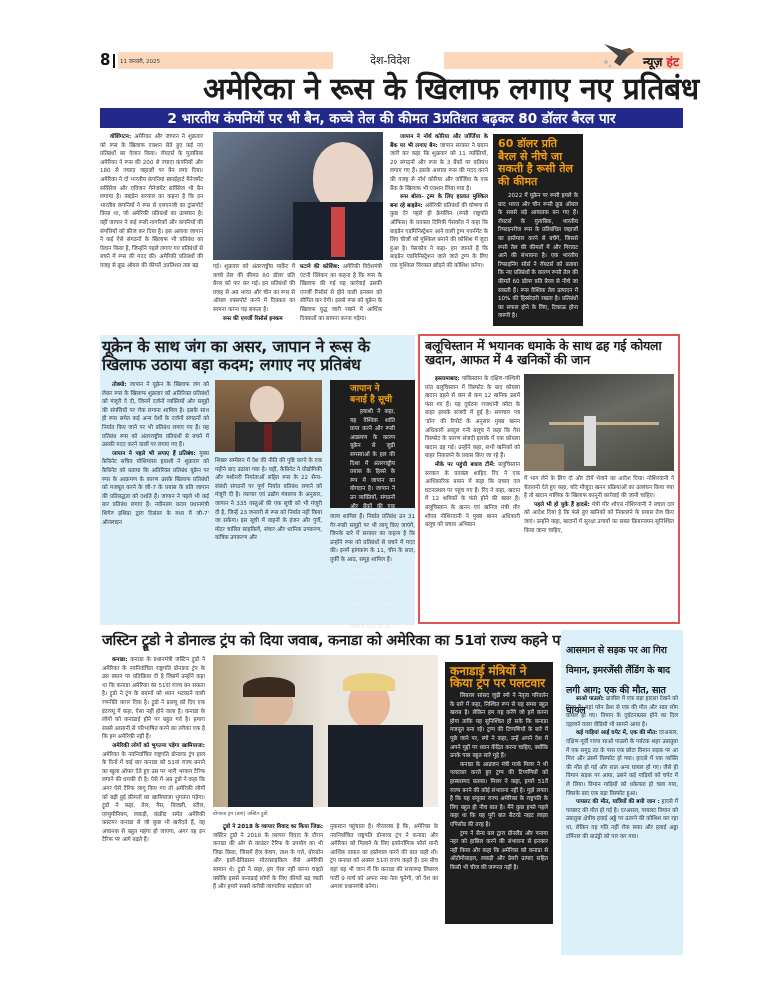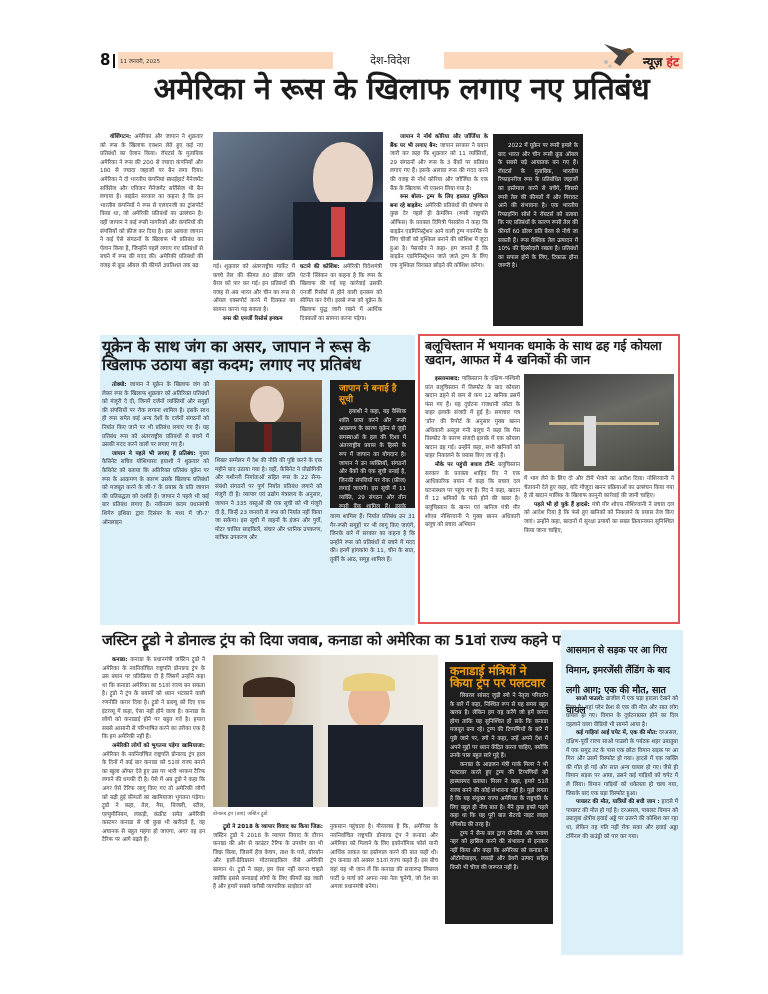--- a/index.html
+++ b/index.html
@@ -11,21 +11,21 @@
   .ind{text-indent:10px;}
   .hdr-strip-l{position:absolute;left:18px;top:52px;width:215px;height:17px;background:#fbd8bc;}
   .hdr-strip-r{position:absolute;left:344px;top:52px;width:239px;height:17px;background:#fbd8bc;}
   .pg-num{position:absolute;left:0;top:52px;font-size:15px;font-weight:bold;line-height:17px;color:#111;}
   .pg-bar{position:absolute;left:13px;top:54px;width:2px;height:14px;background:#111;}
   .pg-date{position:absolute;left:20px;top:57px;font-size:5.5px;color:#333;}
   .section{position:absolute;left:240px;top:52px;width:100px;text-align:center;font-size:11px;font-weight:normal;line-height:17px;color:#111;}
   .logo{position:absolute;left:500px;top:40px;width:83px;height:30px;text-decoration:underline;}
   .logo-text{position:absolute;right:4px;top:13px;font-size:12px;font-weight:bold;color:#111;}
   .logo-text span{color:#d4202a;}
-  .main-head{position:absolute;left:10px;top:72px;width:583px;text-align:center;font-size:30px;font-weight:bold;line-height:34px;color:#1c1c1c;letter-spacing:-0.3px;}
+  .main-head{position:absolute;left:16px;top:72px;width:583px;text-align:right;font-size:30px;font-weight:bold;line-height:34px;color:#1c1c1c;letter-spacing:-0.3px;}
   .sub-band{position:absolute;left:0;top:108px;width:583px;height:20px;background:#22298a;color:#fff;text-align:center;font-size:13.5px;font-weight:bold;line-height:20px;}
   .photo{background:#777;overflow:hidden;}
   .dark-box{background:#1e1e1e;color:#eee;}
   .dark-box .ttl{color:#f39c12;font-weight:bold;}
   .dark-box .body{font-size:5.6px;line-height:8.6px;color:#e6e6e6;text-align:justify;}
   .blue-bg{background:#dcf0fa;}
   .head2{font-weight:bold;color:#1c1c1c;line-height:1.1;letter-spacing:-0.2px;}
   .caption{font-size:5px;color:#444;}
 </style>
 </head>
@@ -43,20 +43,21 @@
     <svg width="40" height="30" viewBox="0 0 40 30" style="position:absolute;left:0;top:0;">
       <path d="M4 4 L22 10 L30 8 L34 12 L28 16 L20 26 L14 22 L18 16 Z" fill="#444"></path>
       <path d="M22 10 L30 8 L34 12 L30 14 Z" fill="#7a5a3a"></path>
       <circle cx="6" cy="22" r="2" fill="#bbb"></circle>
         <circle cx="10" cy="26" r="1.5" fill="#bbb"></circle>
     </svg>
     <div class="logo-text"><span style="color:#111;">न्यूज़</span> <span>हंट</span></div>
   </div>
 
   <div class="main-head">अमेरिका ने रूस के खिलाफ लगाए नए प्रतिबंध</div>
+  <div class="sub-band">2 भारतीय कंपनियों पर भी बैन, कच्चे तेल की कीमत 3प्रतिशत बढ़कर 80 डॉलर बैरल पार</div>
 
   <div class="abs txt ind" style="left:0;top:132px;width:103px;">
     <b>वॉशिंगटन:</b> <span>अमेरिका और जापान ने शुक्रवार को रूस के खिलाफ एक्शन लेते हुए कई नए प्रतिबंधों का ऐलान किया। रॉयटर्स के मुताबिक अमेरिका ने रूस की 200 से ज्यादा कंपनियों और 180 से ज्यादा जहाजों पर बैन लगा दिया। अमेरिका ने दो भारतीय कंपनियां स्काईहार्ट मैनेजमेंट सर्विसेज और एविजन मैनेजमेंट सर्विसेज भी बैन लगाया है। बाइडेन सरकार का कहना है कि इन भारतीय कंपनियों ने रूस से एलएनजी का ट्रांसपोर्ट किया था, जो अमेरिकी प्रतिबंधों का उल्लंघन है। वहीं जापान ने कई रूसी नागरिकों और कंपनियों की संपत्तियों को फ्रीज कर दिया है। इस अलावा जापान ने कई ऐसे संगठनों के खिलाफ भी प्रतिबंध का ऐलान किया है, जिन्होंने पहले लगाए गए प्रतिबंधों से बचने में रूस की मदद की। अमेरिकी प्रतिबंधों की वजह से क्रूड ऑयल की कीमतें 3प्रतिशत तक बढ़</span>
   </div>
 
   <div class="abs photo" style="left:113px;top:132px;width:170px;height:128px;background:linear-gradient(135deg,#6b7a8f 0%,#4a5568 40%,#2d3748 70%,#718096 100%);">
     <div style="position:absolute;left:100px;top:10px;width:60px;height:70px;border-radius:50% 50% 45% 45%;background:#e8d5c8;"></div>
     <div style="position:absolute;left:80px;top:70px;width:90px;height:60px;background:#1a202c;"></div>
     <div style="position:absolute;left:118px;top:75px;width:14px;height:50px;background:#c44;"></div>
   </div>
@@ -68,36 +69,37 @@
   <div class="abs txt" style="left:200px;top:262px;width:82px;">
     <b>घटाने की कोशिश:</b> <span>अमेरिकी विदेशमंत्री एंटनी ब्लिंकन का कहना है कि रूस के खिलाफ की गई यह कार्रवाई उसकी एनर्जी रिसोर्स से होने वाली इनकम को सीमित कर देगी। इससे रूस को यूक्रेन के खिलाफ युद्ध जारी रखने में आर्थिक दिक्कतों का सामना करना पड़ेगा।</span>
   </div>
 
   <div class="abs txt" style="left:290px;top:132px;width:98px;">
     <div class="ind"><b>जापान ने नॉर्थ कोरिया और जॉर्जिया के बैंक पर भी लगाए बैन:</b> <span>जापान सरकार ने बयान जारी कर कहा कि शुक्रवार को 11 व्यक्तियों, 29 संगठनों और रूस के 3 बैंकों पर प्रतिबंध लगाए गए हैं। इसके अलावा रूस की मदद करने की वजह से नॉर्थ कोरिया और जॉर्जिया के एक बैंक के खिलाफ भी एक्शन लिया गया है।</span></div>
     <div class="ind"><b>रूस बोला- ट्रम्प के लिए हालात मुश्किल बना रहे बाइडेन:</b> <span>अमेरिकी प्रतिबंधों की घोषणा से कुछ देर पहले ही क्रेमलिन (रूसी राष्ट्रपति ऑफिस) के प्रवक्ता दिमित्री पेसकोव ने कहा कि बाइडेन एडमिनिस्ट्रेशन आने वाली ट्रम्प गवर्नमेंट के लिए चीजों को मुश्किल बनाने की कोशिश में जुटा हुआ है। पेसकोव ने कहा- हम जानते हैं कि बाइडेन एडमिनिस्ट्रेशन जाते जाते ट्रम्प के लिए एक मुश्किल विरासत छोड़ने की कोशिश करेगा।</span></div>
   </div>
 
   <div class="abs dark-box" style="left:393px;top:134px;width:90px;height:192px;padding:4px 5px;box-sizing:border-box;">
+    <div class="ttl" style="font-size:11px;line-height:12.5px;">60 डॉलर प्रति बैरल से नीचे जा सकती है रूसी तेल की कीमत</div>
     <div class="body ind" style="margin-top:3px;">2022 में यूक्रेन पर रूसी हमले के बाद भारत और चीन रूसी क्रूड ऑयल के सबसे बड़े आयातक बन गए हैं। रॉयटर्स के मुताबिक, भारतीय रिफाइनरीज रूस के प्रतिबंधित जहाजों का इस्तेमाल करने से बचेंगे, जिससे रूसी तेल की कीमतों में और गिरावट आने की संभावना है। एक भारतीय रिफाइनिंग सोर्स ने रॉयटर्स को बताया कि नए प्रतिबंधों के कारण रूसी तेल की कीमतें 60 डॉलर प्रति बैरल से नीचे जा सकती हैं। रूस वैश्विक तेल उत्पादन में 10% की हिस्सेदारी रखता है। प्रतिबंधों का सफल होने के लिए, टिकाऊ होना जरूरी है।</div>
   </div>
 
   <div class="abs blue-bg" style="left:0;top:335px;width:315px;height:290px;"></div>
   <div class="abs head2" style="left:2px;top:338px;width:315px;font-size:16px;">यूक्रेन के साथ जंग का असर, जापान ने रूस के खिलाफ उठाया बड़ा कदम; लगाए नए प्रतिबंध</div>
   <div class="abs txt ind" style="left:2px;top:380px;width:107px;">
     <b>तोक्यो:</b> <span>जापान ने यूक्रेन के खिलाफ जंग को लेकर रूस के खिलाफ शुक्रवार को अतिरिक्त प्रतिबंधों को मंजूरी दे दी, जिनमें दर्जनों व्यक्तियों और समूहों की संपत्तियों पर रोक लगाना शामिल है। इसके साथ ही रूस समेत कई अन्य देशों के दर्जनों संगठनों को निर्यात किए जाने पर भी प्रतिबंध लगाए गए हैं। यह प्रतिबंध रूस को अंतरराष्ट्रीय प्रतिबंधों से बचने में उसकी मदद करने वालों पर लगाए गए हैं।</span>
     <div class="ind"><b>जापान ने पहले भी लगाए हैं प्रतिबंध:</b> <span>मुख्य कैबिनेट सचिव योशिमासा हयाशी ने शुक्रवार को कैबिनेट को बताया कि अतिरिक्त प्रतिबंध यूक्रेन पर रूस के आक्रमण के कारण उसके खिलाफ प्रतिबंधों को मजबूत करने के जी-7 के प्रयास के प्रति जापान की प्रतिबद्धता को दर्शाते हैं। जापान ने पहले भी कई बार प्रतिबंध लगाए हैं। नवीनतम कदम प्रधानमंत्री शिगेरु इशिबा द्वारा दिसंबर के मध्य में जी-7' ऑनलाइन</span></div>
   </div>
   <div class="abs photo" style="left:115px;top:380px;width:107px;height:72px;background:linear-gradient(180deg,#8b6b4a 0%,#5a4535 100%);">
     <div style="position:absolute;left:35px;top:6px;width:34px;height:38px;border-radius:50%;background:#e5cfc0;"></div>
     <div style="position:absolute;left:20px;top:42px;width:66px;height:30px;background:#2a2a2a;"></div>
     <div style="position:absolute;left:49px;top:44px;width:8px;height:28px;background:#6b2020;"></div>
   </div>
   <div class="abs txt" style="left:115px;top:456px;width:107px;">शिखर सम्मेलन में देश की नीति की पुष्टि करने के एक महीने बाद उठाया गया है। वहीं, कैबिनेट ने प्रौद्योगिकी और मशीनरी निर्माताओं सहित रूस के 22 सैन्य-संबंधी संगठनों पर पूर्ण निर्यात प्रतिबंध लगाने को मंजूरी दी है। व्यापार एवं उद्योग मंत्रालय के अनुसार, जापान ने 335 वस्तुओं की एक सूची को भी मंजूरी दी है, जिन्हें 23 जनवरी से रूस को निर्यात नहीं किया जा सकेगा। इस सूची में वाहनों के इंजन और पुर्जे, मोटर चालित साइकिलें, संचार और ध्वनिक उपकरण, यांत्रिक उपकरण और</div>
-  <div class="abs dark-box" style="left:230px;top:380px;width:85px;height:128px;padding:3px 9px;box-sizing:border-box;">
+  <div class="abs dark-box" style="left:230px;top:380px;width:85px;height:128px;padding:3px 20px;box-sizing:border-box;">
     <div class="ttl" style="font-size:9px;line-height:11px;">जापान ने बनाई है सूची</div>
     <div class="body ind" style="margin-top:2px;">हयाशी ने कहा, यह वैश्विक शांति प्राप्त करने और रूसी आक्रमण के कारण यूक्रेन से जुड़ी समस्याओं के हल की दिशा में अंतरराष्ट्रीय प्रयास के हिस्से के रूप में जापान का योगदान है। जापान ने उन व्यक्तियों, संगठनों और बैंकों की एक सूची बनाई है, जिनकी संपत्तियों पर रोक (फ्रीज) लगाई जाएगी। इस सूची में 11 व्यक्ति, 29 संगठन और तीन रूसी बैंक शामिल हैं। इसके अलावा उत्तर कोरिया और जॉर्जिया के एक-एक बैंक भी सूची में शामिल हैं, जिन पर आरोप है कि उन्होंने रूस को प्रतिबंधों से बचने में मदद की है।</div>
   </div>
   <div class="abs txt" style="left:230px;top:512px;width:85px;">वाल्व शामिल हैं। निर्यात प्रतिबंध उन 31 गैर-रूसी समूहों पर भी लागू किए जाएंगे, जिनके बारे में सरकार का कहना है कि उन्होंने रूस को प्रतिबंधों से बचने में मदद की। इनमें हांगकांग के 11, चीन के सात, तुर्की के आठ, समूह शामिल हैं।</div>
 
   <div class="abs" style="left:318px;top:334px;width:262px;height:290px;border:2px solid #e05555;box-sizing:border-box;"></div>
   <div class="abs head2" style="left:325px;top:339px;width:250px;font-size:12.5px;">बलूचिस्तान में भयानक धमाके के साथ ढह गई कोयला खदान, आफत में 4 खनिकों की जान</div>
   <div class="abs txt ind" style="left:325px;top:374px;width:95px;">
     <b>इस्लामाबाद:</b> <span>पाकिस्तान के दक्षिण-पश्चिमी प्रांत बलूचिस्तान में विस्फोट के बाद कोयला खदान ढहने से कम से कम 12 खनिक उसमें फंस गए हैं। यह दुर्घटना राजधानी क्वेटा के बाहर इलाके संजदी में हुई है। समाचार पत्र 'डॉन' की रिपोर्ट के अनुसार मुख्य खनन अधिकारी अब्दुल गनी बलूच ने कहा कि गैस विस्फोट के कारण संजदी इलाके में एक कोयला खदान ढह गई। उन्होंने कहा, सभी खनिकों को बाहर निकालने के प्रयास किए जा रहे हैं।</span>
     <div class="ind"><b>मौके पर पहुंची बचाव टीमें:</b> <span>बलूचिस्तान सरकार के प्रवक्ता शाहिद रिंद ने एक आधिकारिक बयान में कहा कि बचाव दल घटनास्थल पर पहुंच गए हैं। रिंद ने कहा, खदान में 12 श्रमिकों के फंसे होने की खबर है। बलूचिस्तान के खनन एवं खनिज मंत्री मीर शोएब नोशिरवानी ने मुख्य खनन अधिकारी बलूच को बचाव अभियान</span></div>

